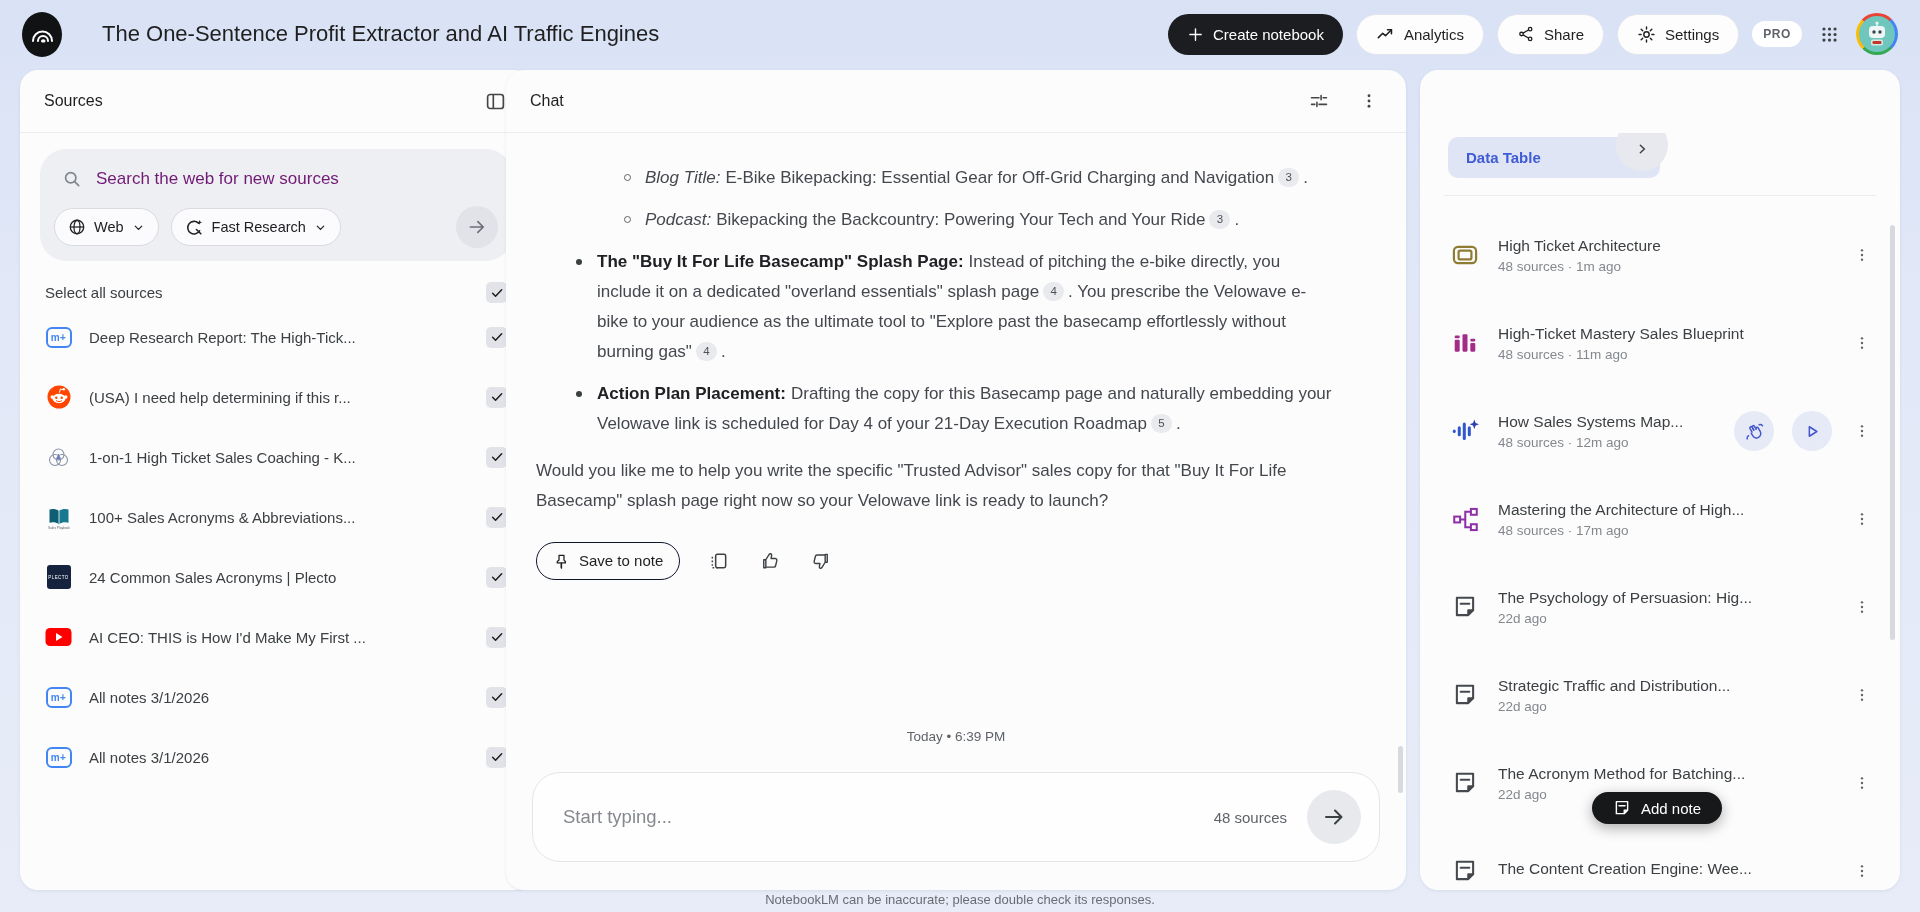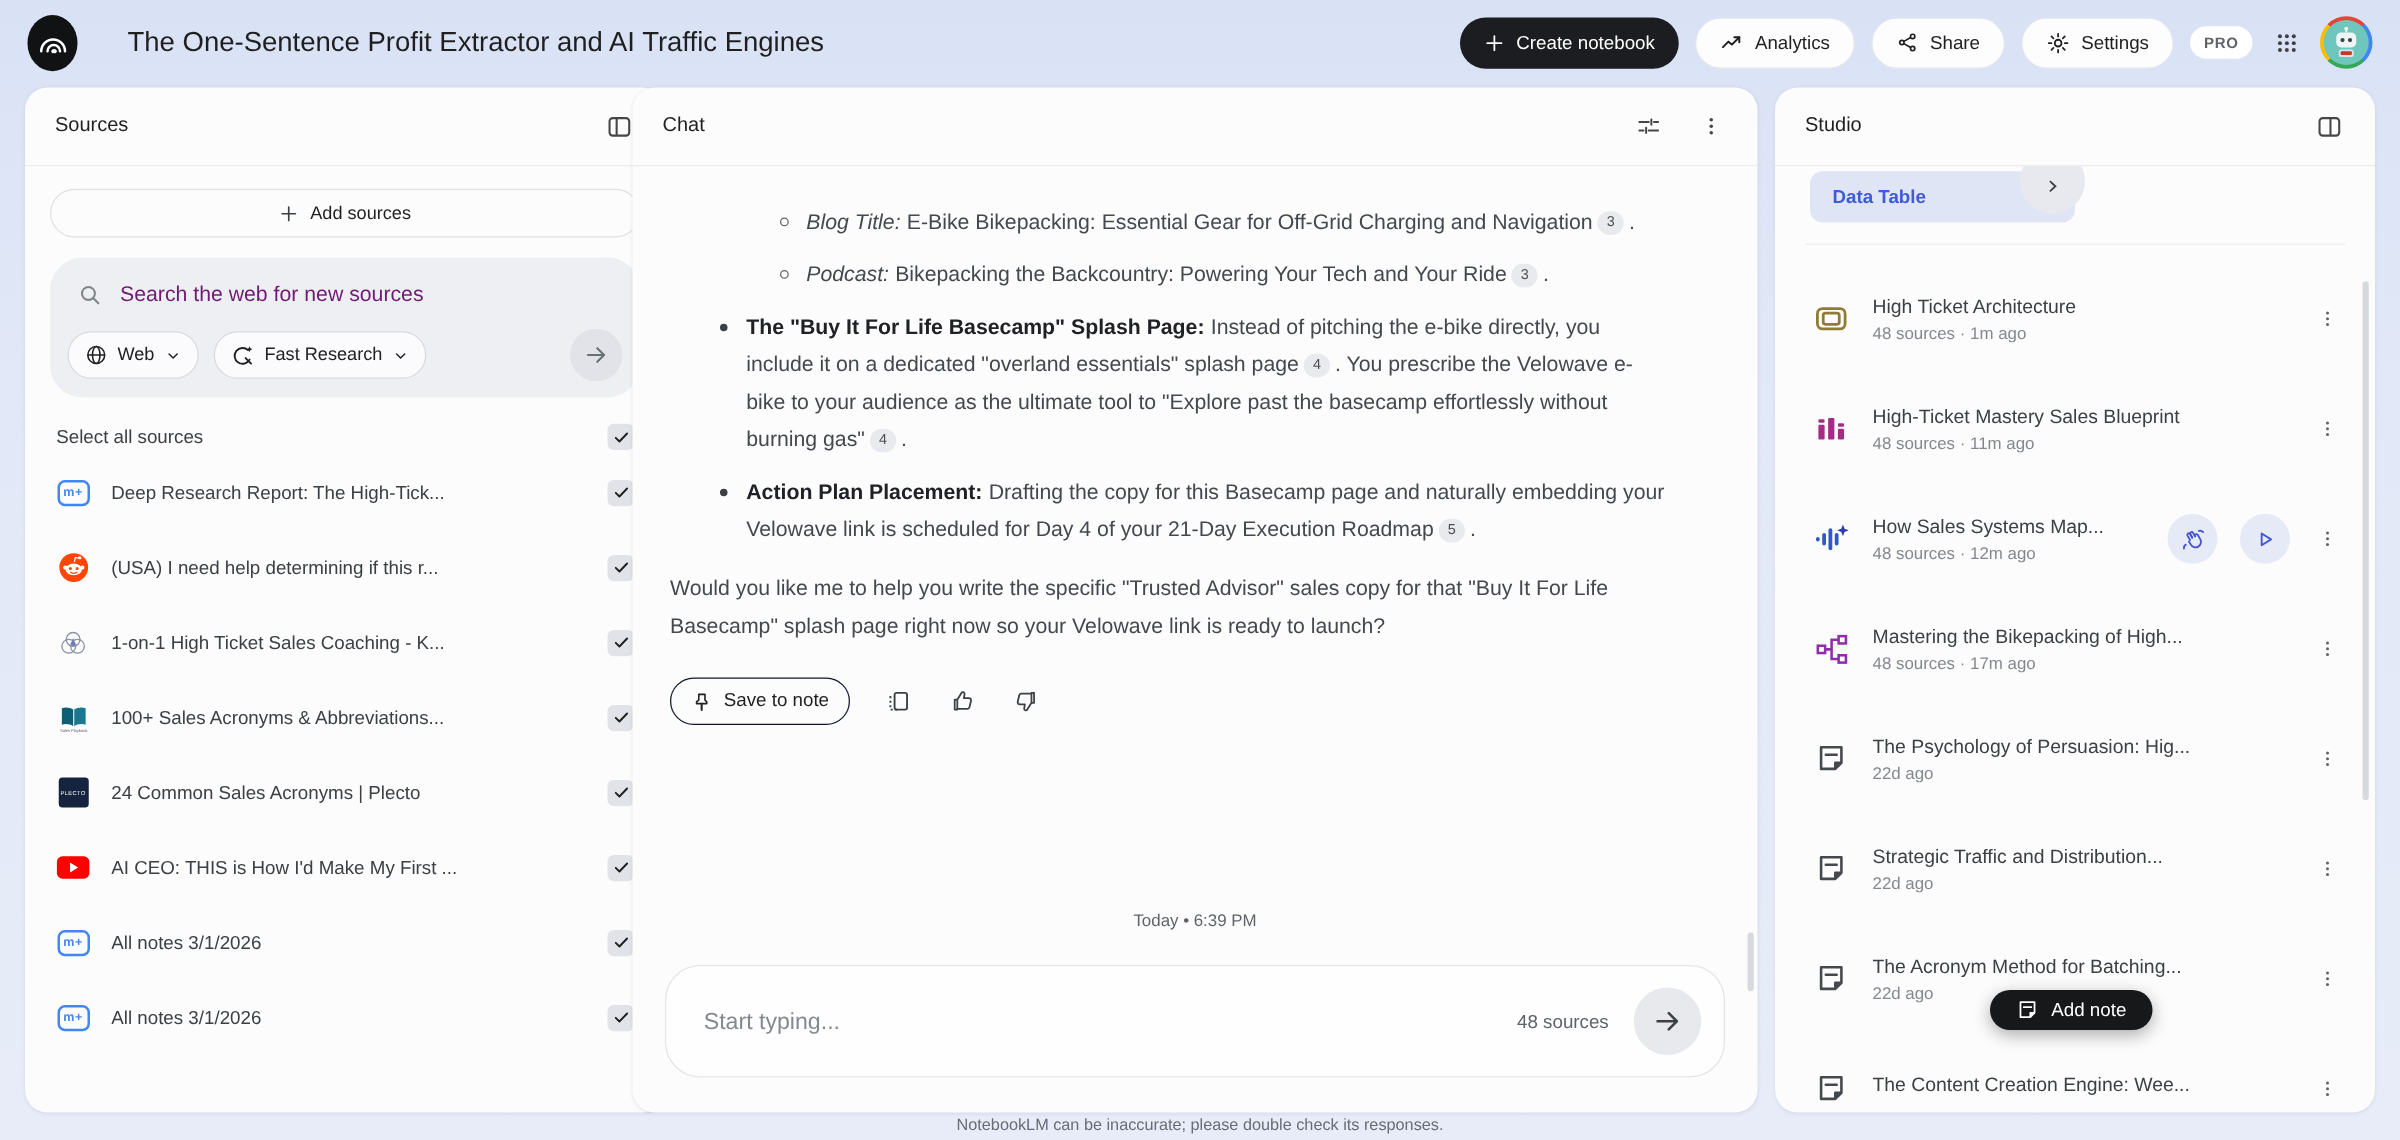--- a/index.html
+++ b/index.html
@@ -167,28 +167,20 @@
     <div class="panel-header">
       <div class="panel-title">Sources</div>
       <div class="icon-btn">
         <svg width="21" height="21" viewBox="0 0 24 24" fill="none" stroke="#454746" stroke-width="1.9">
             <rect x="3" y="4" width="18" height="16" rx="3"></rect>
             <line x1="9.5" y1="4" x2="9.5" y2="20"></line>
           </svg>
       </div>
     </div>
 
-    <div class="add-btn">
-      <span>
-        <svg width="16" height="16" viewBox="0 0 24 24" stroke="#3c4043" stroke-width="2" stroke-linecap="round">
-            <path d="M12 4v16M4 12h16"></path>
-          </svg>
-      </span>
-      <span>Add sources</span>
-    </div>
 
     <div class="search-card">
       <div class="search-row">
         <span>
           <svg width="20" height="20" viewBox="0 0 24 24" fill="none" stroke="#80868b" stroke-width="2" stroke-linecap="round">
               <circle cx="10.5" cy="10.5" r="6.2"></circle>
               <line x1="15.2" y1="15.2" x2="20" y2="20"></line>
             </svg>
         </span>
         <span class="search-ph">Search the web for new sources</span>
@@ -433,29 +425,20 @@
         <svg width="24" height="24" viewBox="0 0 24 24" fill="none" stroke="#3c4043" stroke-width="2" stroke-linecap="round" stroke-linejoin="round">
             <path d="M4 12h15M13 5.5L19.5 12 13 18.5"></path>
           </svg>
       </div>
     </div>
 
     <div class="scroll-thumb" style="right:3px;top:676px;height:47px;"></div>
   </div>
 
   <div class="panel" id="studio-panel">
-    <div class="panel-header">
-      <div class="panel-title">Studio</div>
-      <div class="icon-btn">
-        <svg width="21" height="21" viewBox="0 0 24 24" fill="none" stroke="#454746" stroke-width="1.9">
-            <rect x="3" y="4" width="18" height="16" rx="3"></rect>
-            <line x1="13" y1="4" x2="13" y2="20"></line>
-          </svg>
-      </div>
-    </div>
 
     <div class="studio-body">
       <div class="dt-chip">
         <span>Data Table</span>
         <div class="dt-circle">
           <svg width="16" height="16" viewBox="0 0 24 24" fill="none" stroke="#3c4043" stroke-width="2.2" stroke-linecap="round" style="margin-bottom:14px;">
               <path d="M9.5 6.5l6 5.5-6 5.5"></path>
             </svg>
         </div>
       </div>
@@ -548,21 +531,21 @@
         <div class="studio-item">
           <div class="st-ic">
             <svg width="27" height="27" viewBox="0 0 24 24" fill="none" stroke="#8e2fa8" stroke-width="1.8">
                 <rect x="2" y="9.4" width="5.2" height="5.2"></rect>
                 <rect x="16.8" y="2.6" width="5.2" height="5.2"></rect>
                 <rect x="16.8" y="16.2" width="5.2" height="5.2"></rect>
                 <path d="M7.2 12h4.6M11.8 12V5.2h5M11.8 12v6.8h5"></path>
               </svg>
           </div>
           <div class="st-txt">
-            <div class="st-title">Mastering the Bikepacking of High...</div>
+            <div class="st-title">Mastering the Architecture of High...</div>
             <div class="st-meta">48 sources · 17m ago</div>
           </div>
           <div class="kebab">
               <svg width="16" height="16" viewBox="0 0 24 24" fill="#5f6368">
                 <circle cx="12" cy="5" r="1.8"></circle>
                 <circle cx="12" cy="12" r="1.8"></circle>
                 <circle cx="12" cy="19" r="1.8"></circle>
               </svg>
             </div>
         </div>

